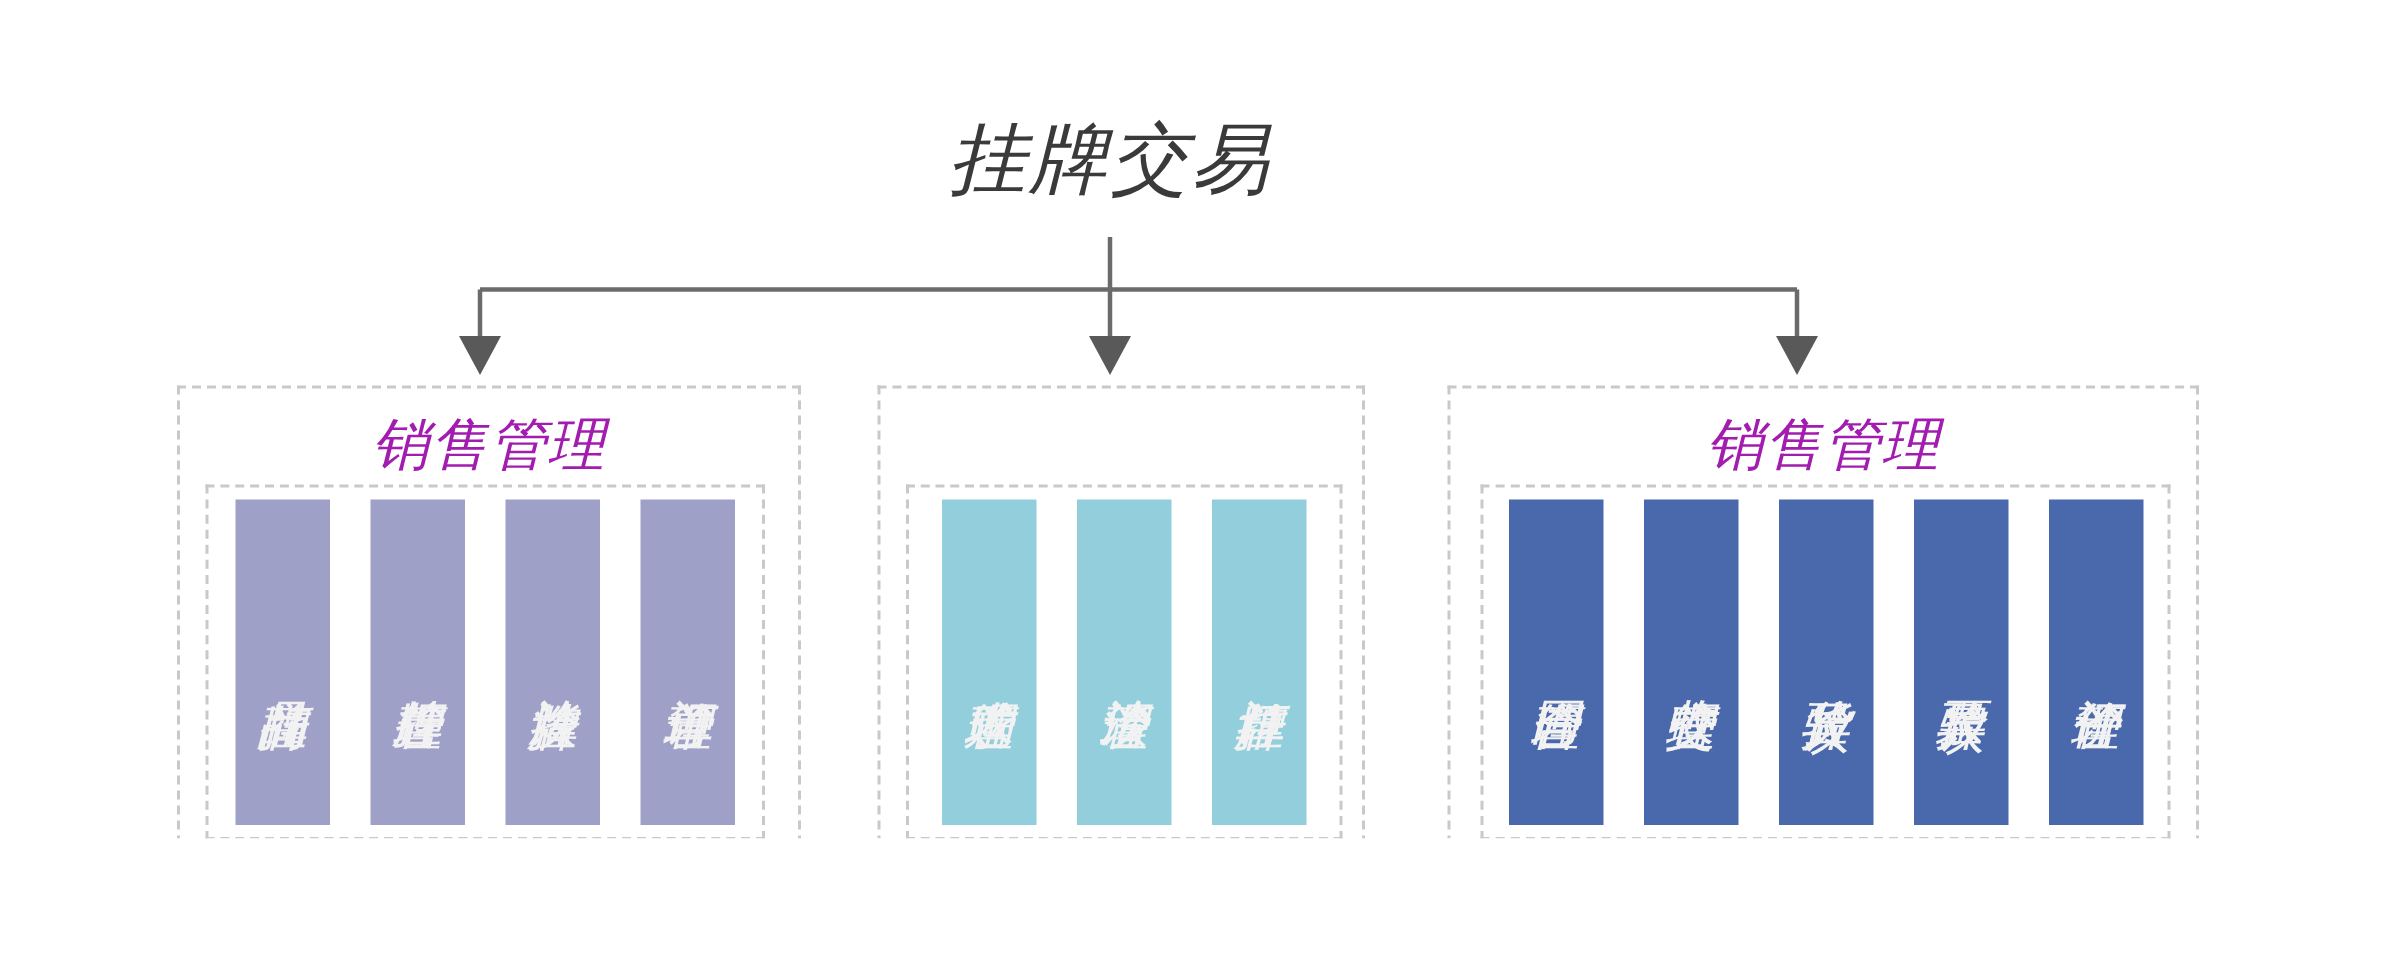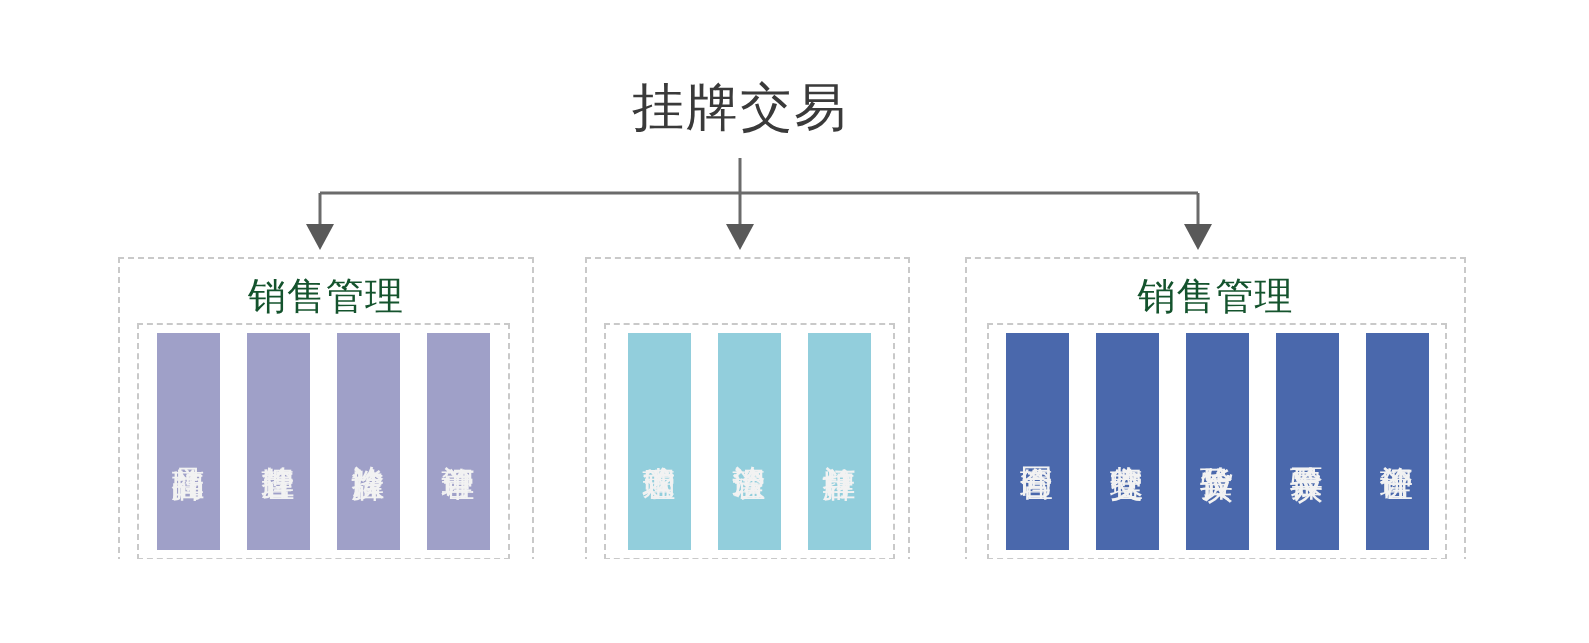--- a/index.html
+++ b/index.html
@@ -9,20 +9,21 @@
   }
   body {
     font-family: "DejaVu Sans", "Liberation Sans", sans-serif;
   }
   #canvas {
     position: relative;
     width: 1589px;
     height: 559px;
     background: #ffffff;
     overflow: hidden;
+    font-style: italic;
   }
 
   
   .root-title {
     position: absolute;
     left: 0;
     top: 74px;
     width: 1480px;
     text-align: center;
     font-size: 52px;
@@ -51,21 +52,21 @@
   }
   .group-title {
     position: absolute;
     left: 0;
     right: 0;
     top: 14px;
     text-align: center;
     font-size: 38px;
     line-height: 46px;
     letter-spacing: 1px;
-    color: #14532d;
+    color: #a21caf;
     white-space: nowrap;
   }
   .inner-box {
     position: absolute;
     border: 2px dashed #c9c9c9;
     box-sizing: border-box;
     display: flex;
     flex-direction: row;
     align-items: center;
     justify-content: center;

